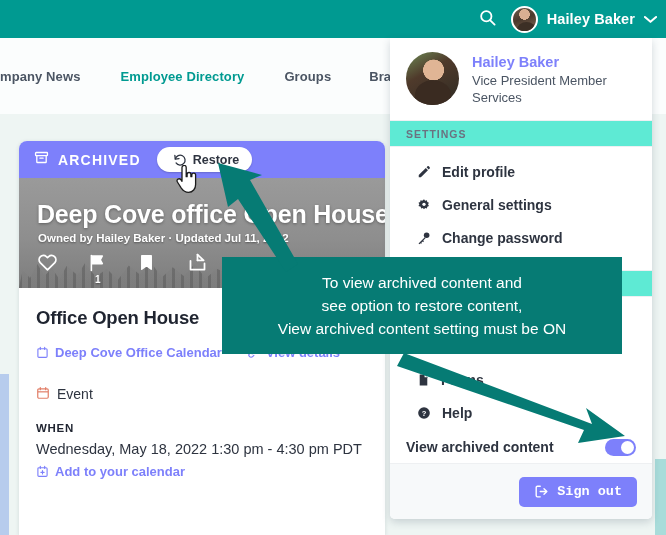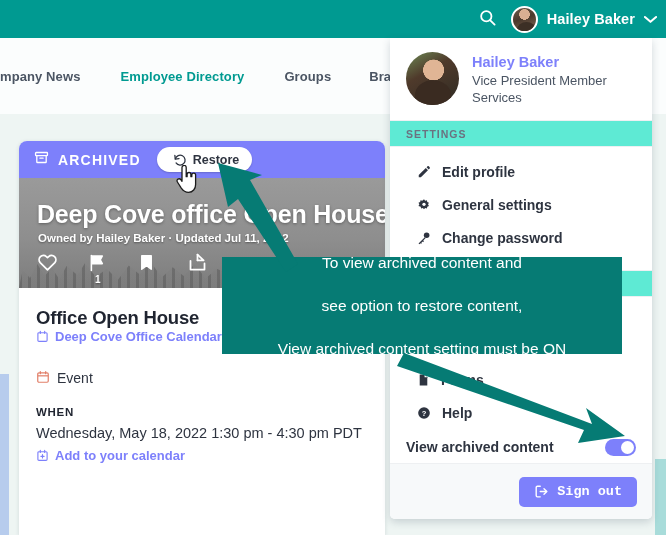--- a/index.html
+++ b/index.html
@@ -129,21 +129,21 @@
     position: absolute; left: 8px; top: 22px;
     color: #fff; font-size: 10px; font-weight: bold;
     text-shadow: 0 1px 2px rgba(0,0,0,.4);
   }
 
   
   .card-body { padding: 19px 15px 0 17px; }
   .body-title {
     font-size: 18.5px; font-weight: bold; color: #1f2430; letter-spacing: -.2px;
   }
-  .link-row { display: flex; align-items: center; }
+  .link-row { margin-top: 16px; display: flex; align-items: center; }
   .link {
     display: flex; align-items: center; color: #7d80fb;
     font-size: 13px; font-weight: bold; cursor: pointer; white-space: nowrap;
   }
   .link span { margin-left: 6px; }
   .link-gap { width: 25px; }
   .type-row { margin-top: 26px; display: flex; }
   .type-row span { margin-left: 7px; font-size: 14px; color: #2e3440; }
   .when-label {
     margin-top: 20px; font-size: 11.5px; font-weight: bold;
@@ -220,21 +220,20 @@
   }
   .signout span { margin-left: 8px; }
 
   
   .callout {
     position: absolute; left: 222px; top: 257px; width: 400px; height: 97px;
     background: #067b74; color: #ffffff;
     display: flex; flex-direction: column; align-items: center;
     justify-content: center; line-height: 23px; font-size: 15.5px;
     z-index: 40;
-    gap: 20px;
   }
   .anno-svg {
     position: absolute; left: 0; top: 0; width: 666px; height: 535px;
     z-index: 45; pointer-events: none;
   }
 
   
   .cursor { position: absolute; left: 176px; top: 165px; z-index: 60; }
 </style>
 </head>

